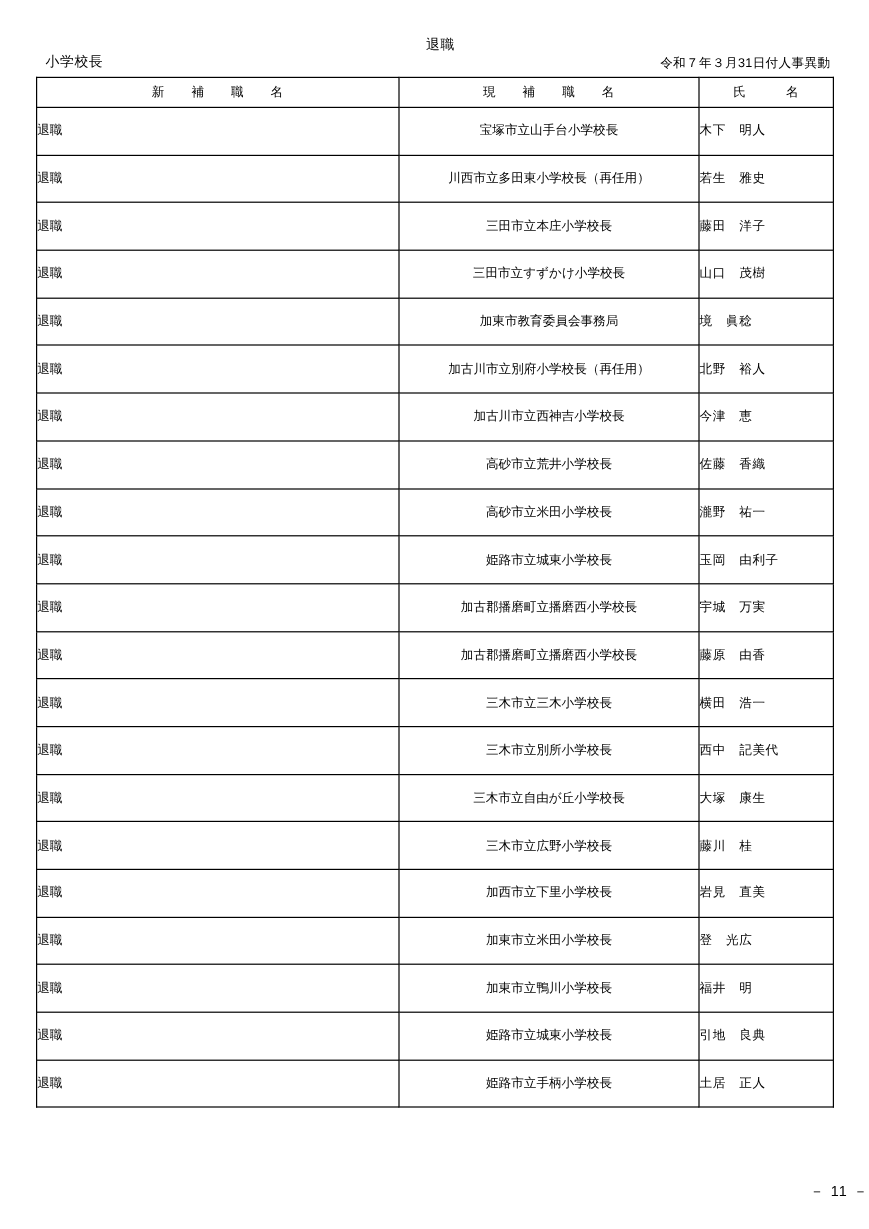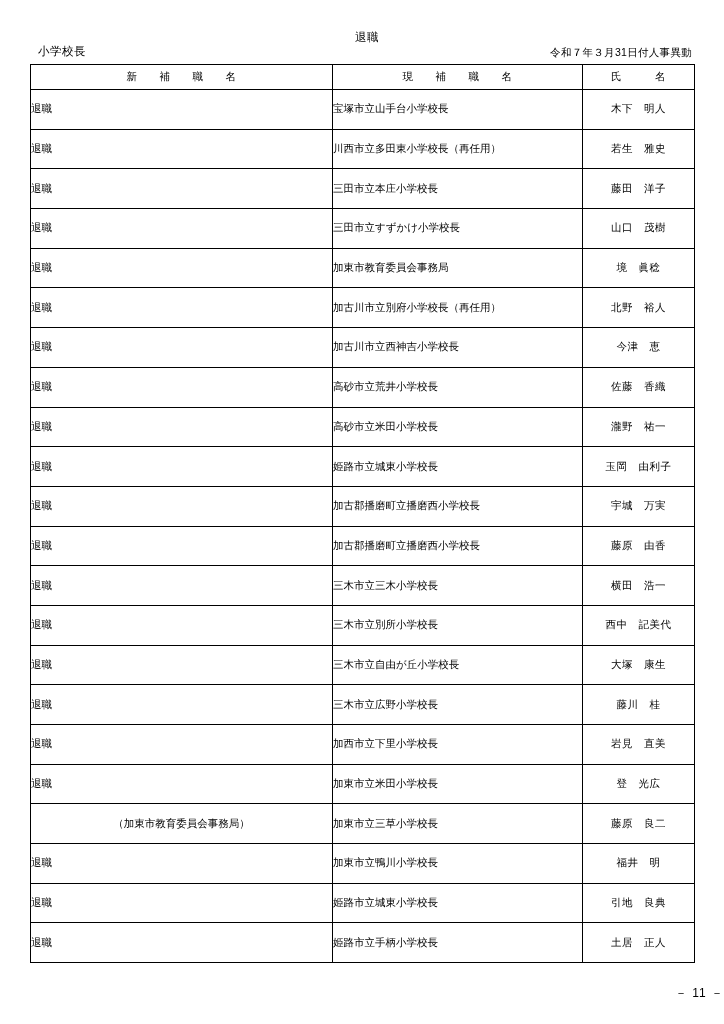--- a/index.html
+++ b/index.html
@@ -77,24 +77,23 @@
   td.new-post {
     padding-left: 12px;
     text-align: left;
   }
   td.new-post.bracketed {
     text-align: center;
     padding-left: 0;
   }
   td.cur-post {
     padding-left: 12px;
-    text-align: left;
+    text-align: center;
   }
   td.person {
-    text-align: center;
     letter-spacing: 0.5px;
   }
   .page-number {
     position: absolute;
     bottom: 22px;
     left: 0;
     width: 724px;
     text-align: right;
     font-size: 12px;
     letter-spacing: 1px;
@@ -209,25 +208,20 @@
           <td class="new-post">退職</td>
           <td class="cur-post">加西市立下里小学校長</td>
           <td class="person">岩見　直美</td>
         </tr>
         <tr>
           <td class="new-post">退職</td>
           <td class="cur-post">加東市立米田小学校長</td>
           <td class="person">登　光広</td>
         </tr>
         <tr>
-          <td class="new-post bracketed">（加東市教育委員会事務局）</td>
-          <td class="cur-post">加東市立三草小学校長</td>
-          <td class="person">藤原　良二</td>
-        </tr>
-        <tr>
           <td class="new-post">退職</td>
           <td class="cur-post">加東市立鴨川小学校長</td>
           <td class="person">福井　明</td>
         </tr>
         <tr>
           <td class="new-post">退職</td>
           <td class="cur-post">姫路市立城東小学校長</td>
           <td class="person">引地　良典</td>
         </tr>
         <tr>

